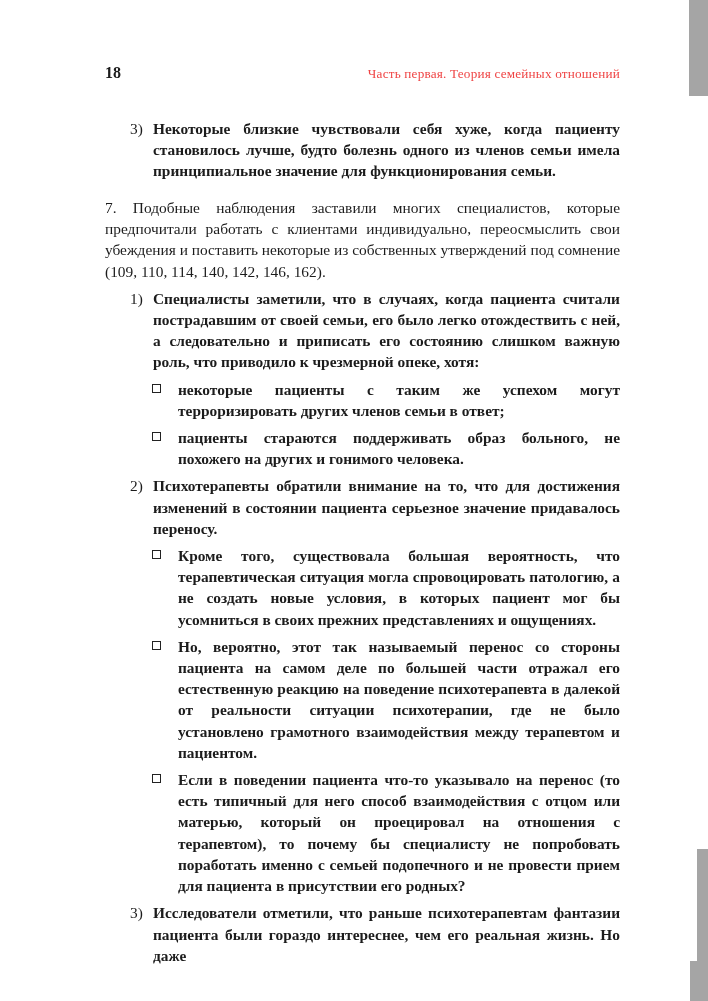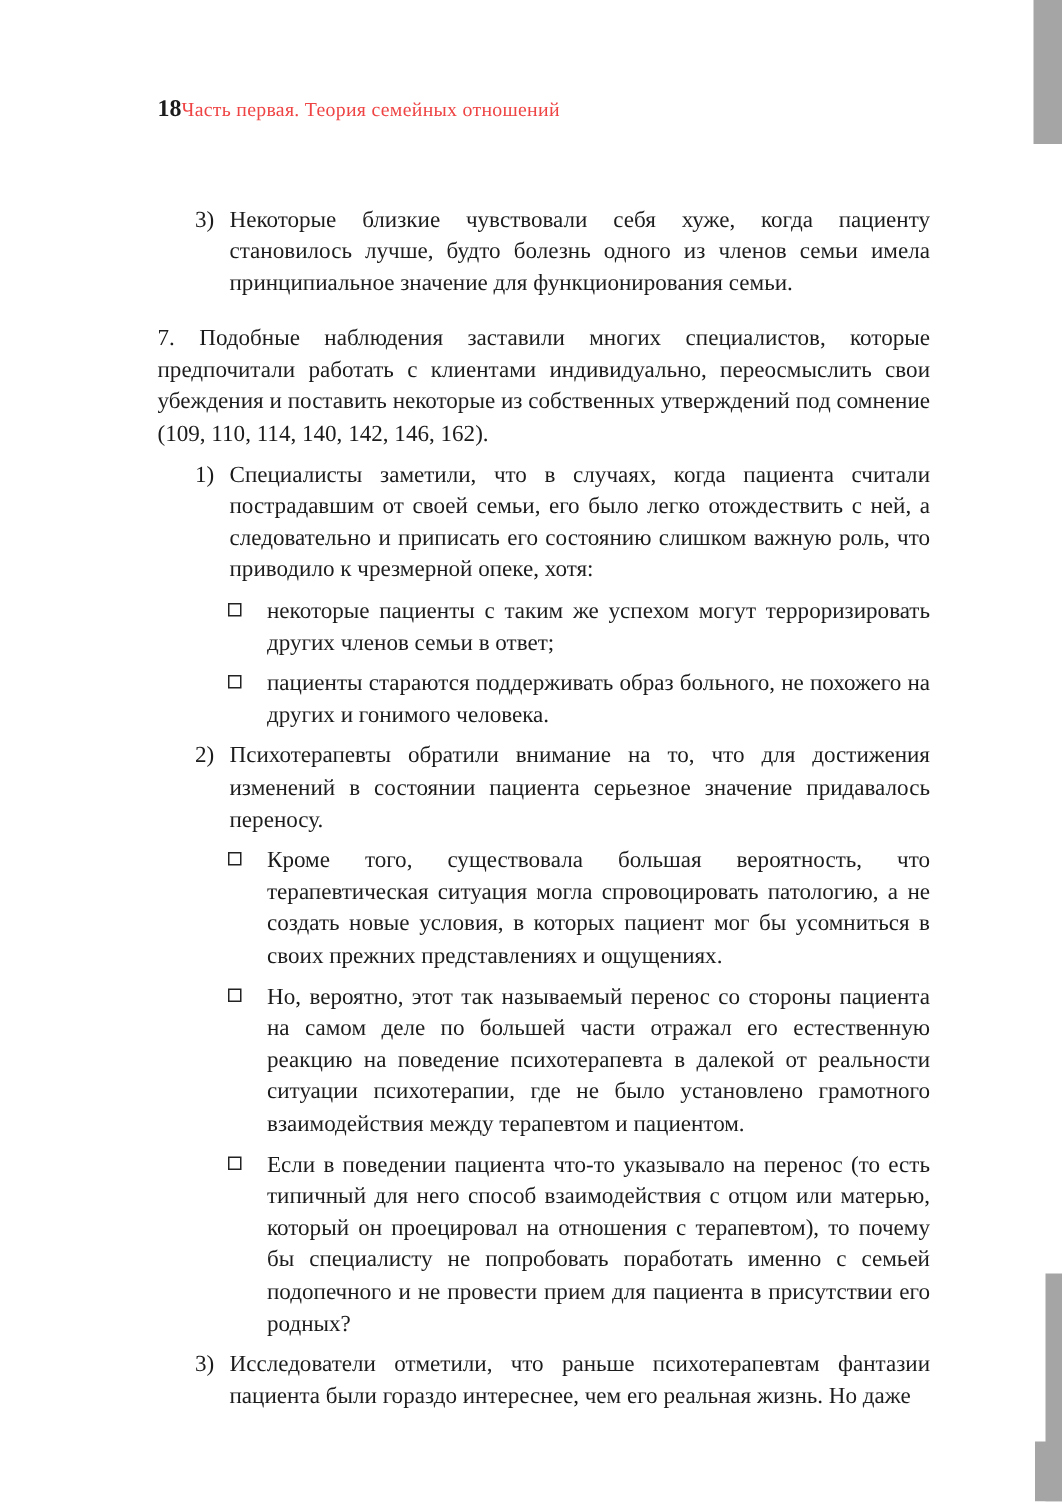--- a/index.html
+++ b/index.html
@@ -14,22 +14,23 @@
     color: #1c1c1c;
     position: relative;
     overflow: hidden;
   }
   .page {
     padding: 64px 88px 0 105px;
     box-sizing: border-box;
   }
   .header {
     display: flex;
+    justify-content: space-between;
     align-items: baseline;
-    margin-bottom: 54px;
+    margin-bottom: 36px;
   }
   .page-num {
     font-weight: bold;
     font-size: 16px;
   }
   .running-head {
     font-size: 13.2px;
     letter-spacing: 0.2px;
     color: #ef4444;
   }
@@ -60,20 +61,21 @@
     display: block;
     width: 9px;
     height: 9px;
     border: 1.3px solid #222222;
     margin-top: 5px;
     box-sizing: border-box;
   }
   .text {
     flex: 1;
     text-align: justify;
+    font-weight: bold;
   }
   b.refs { font-weight: normal; }
   .artifact {
     position: absolute;
     background: #a5a5a5;
   }
   .artifact-top    { left: 689px; top: 0;     width: 19px; height: 96px;  }
   .artifact-side   { left: 697px; top: 849px; width: 11px; height: 152px; }
   .artifact-bottom { left: 690px; top: 961px; width: 18px; height: 40px;  }
 </style>

